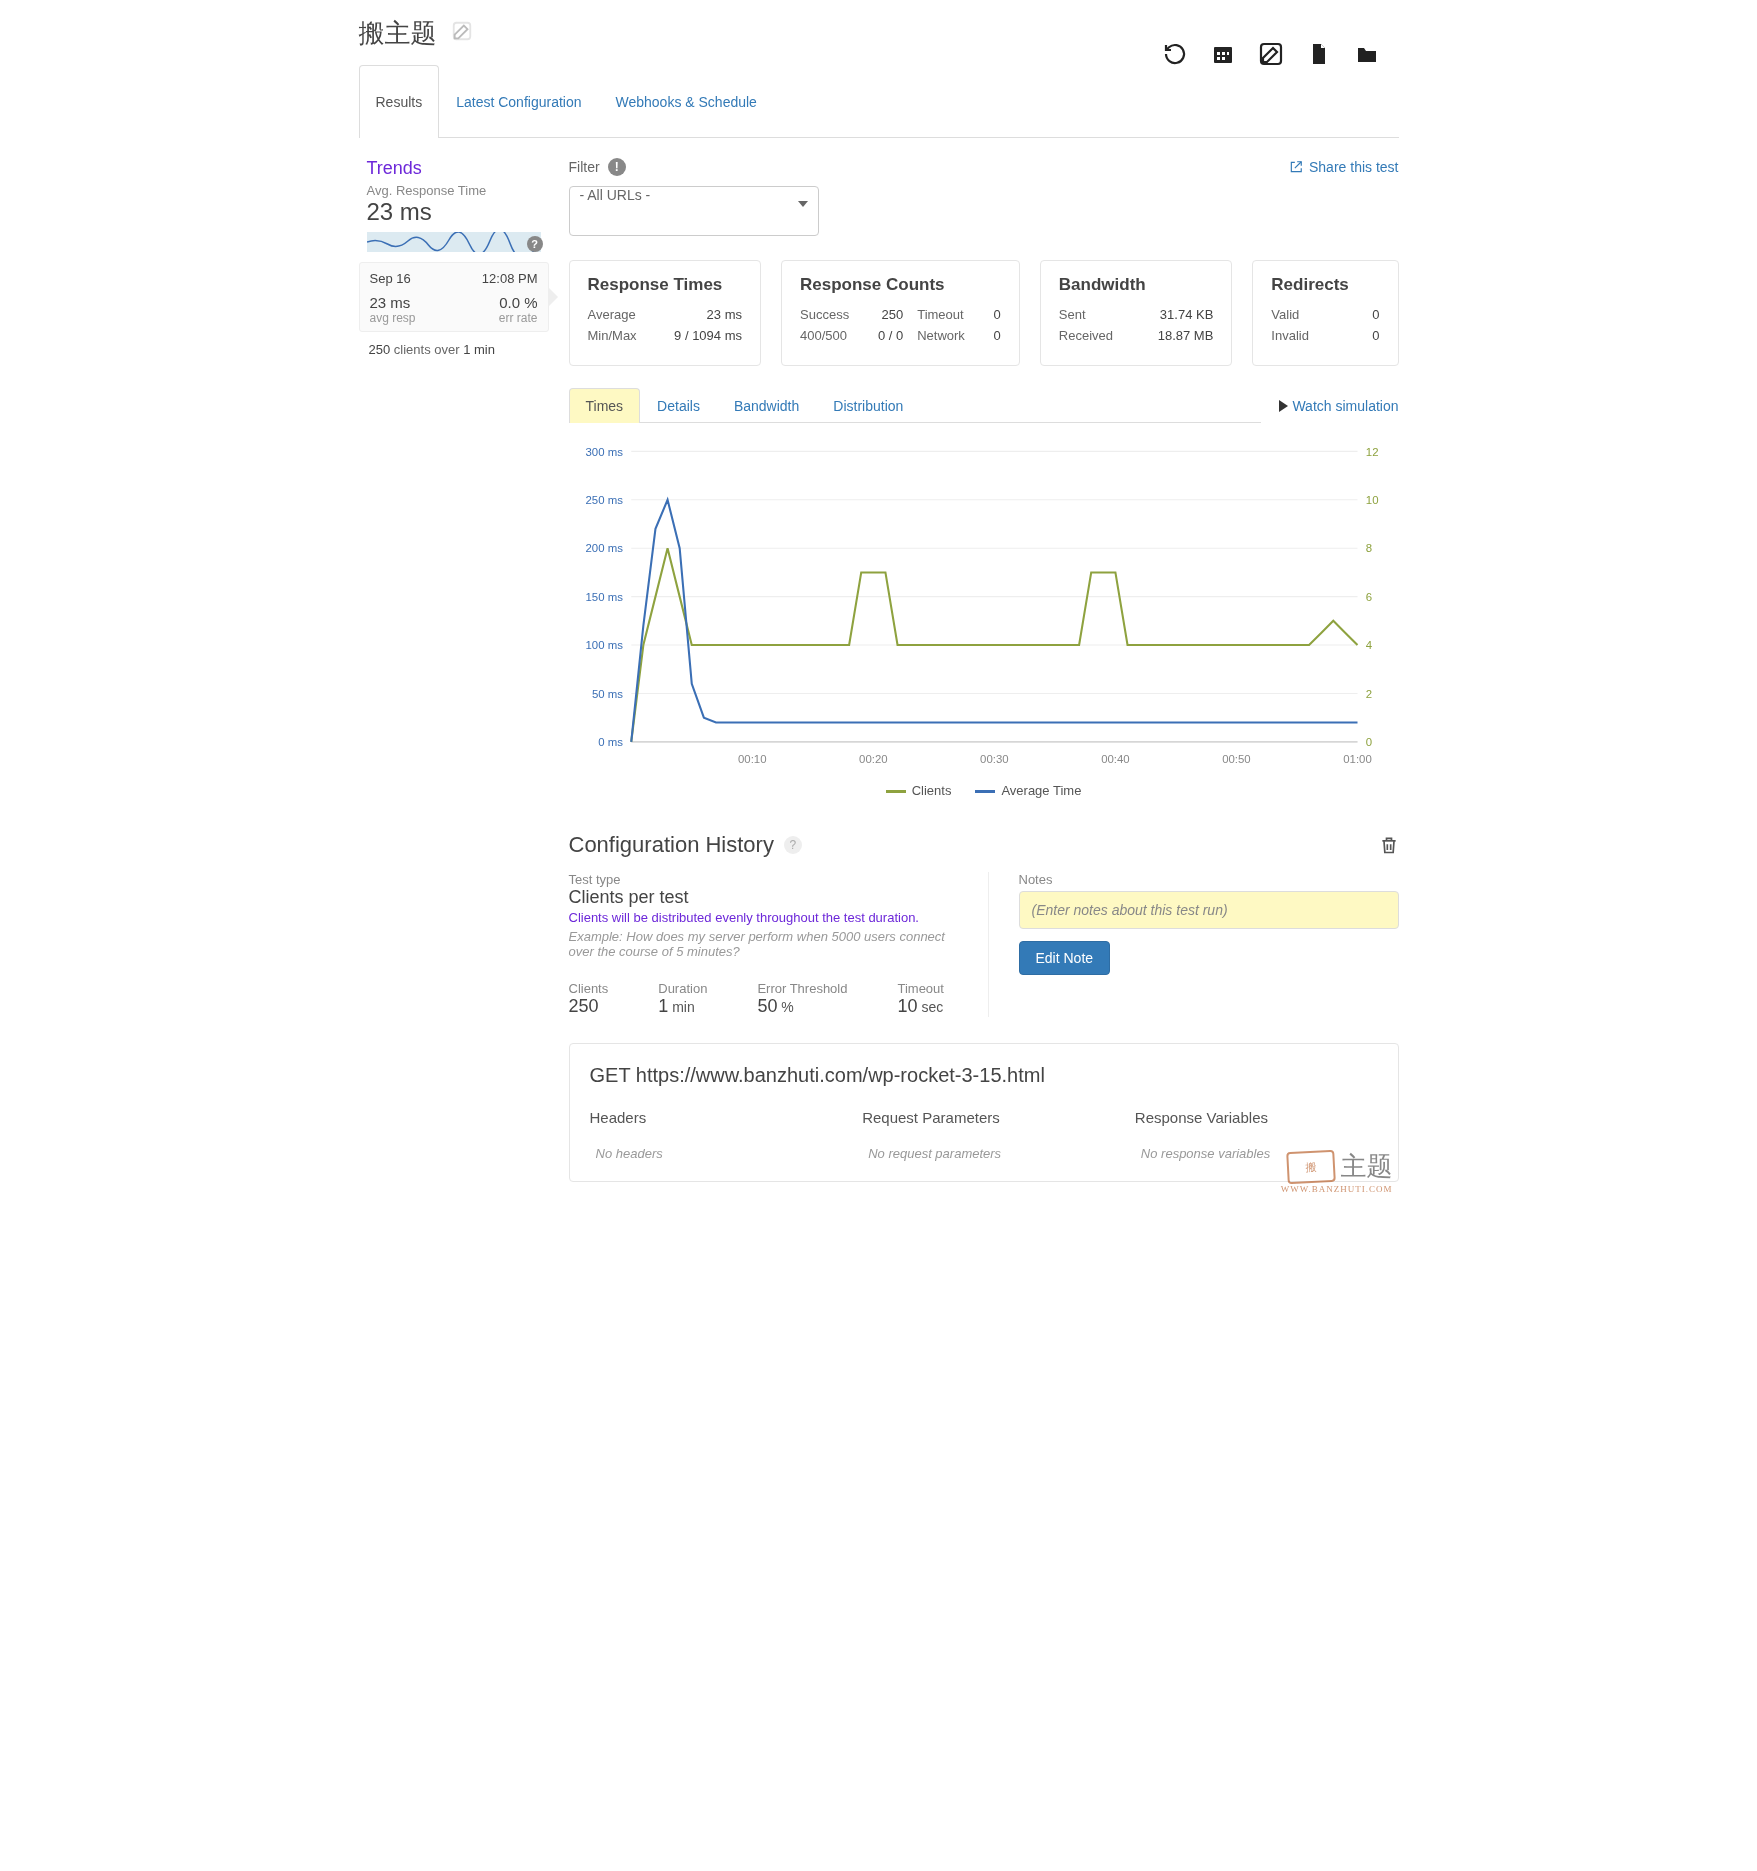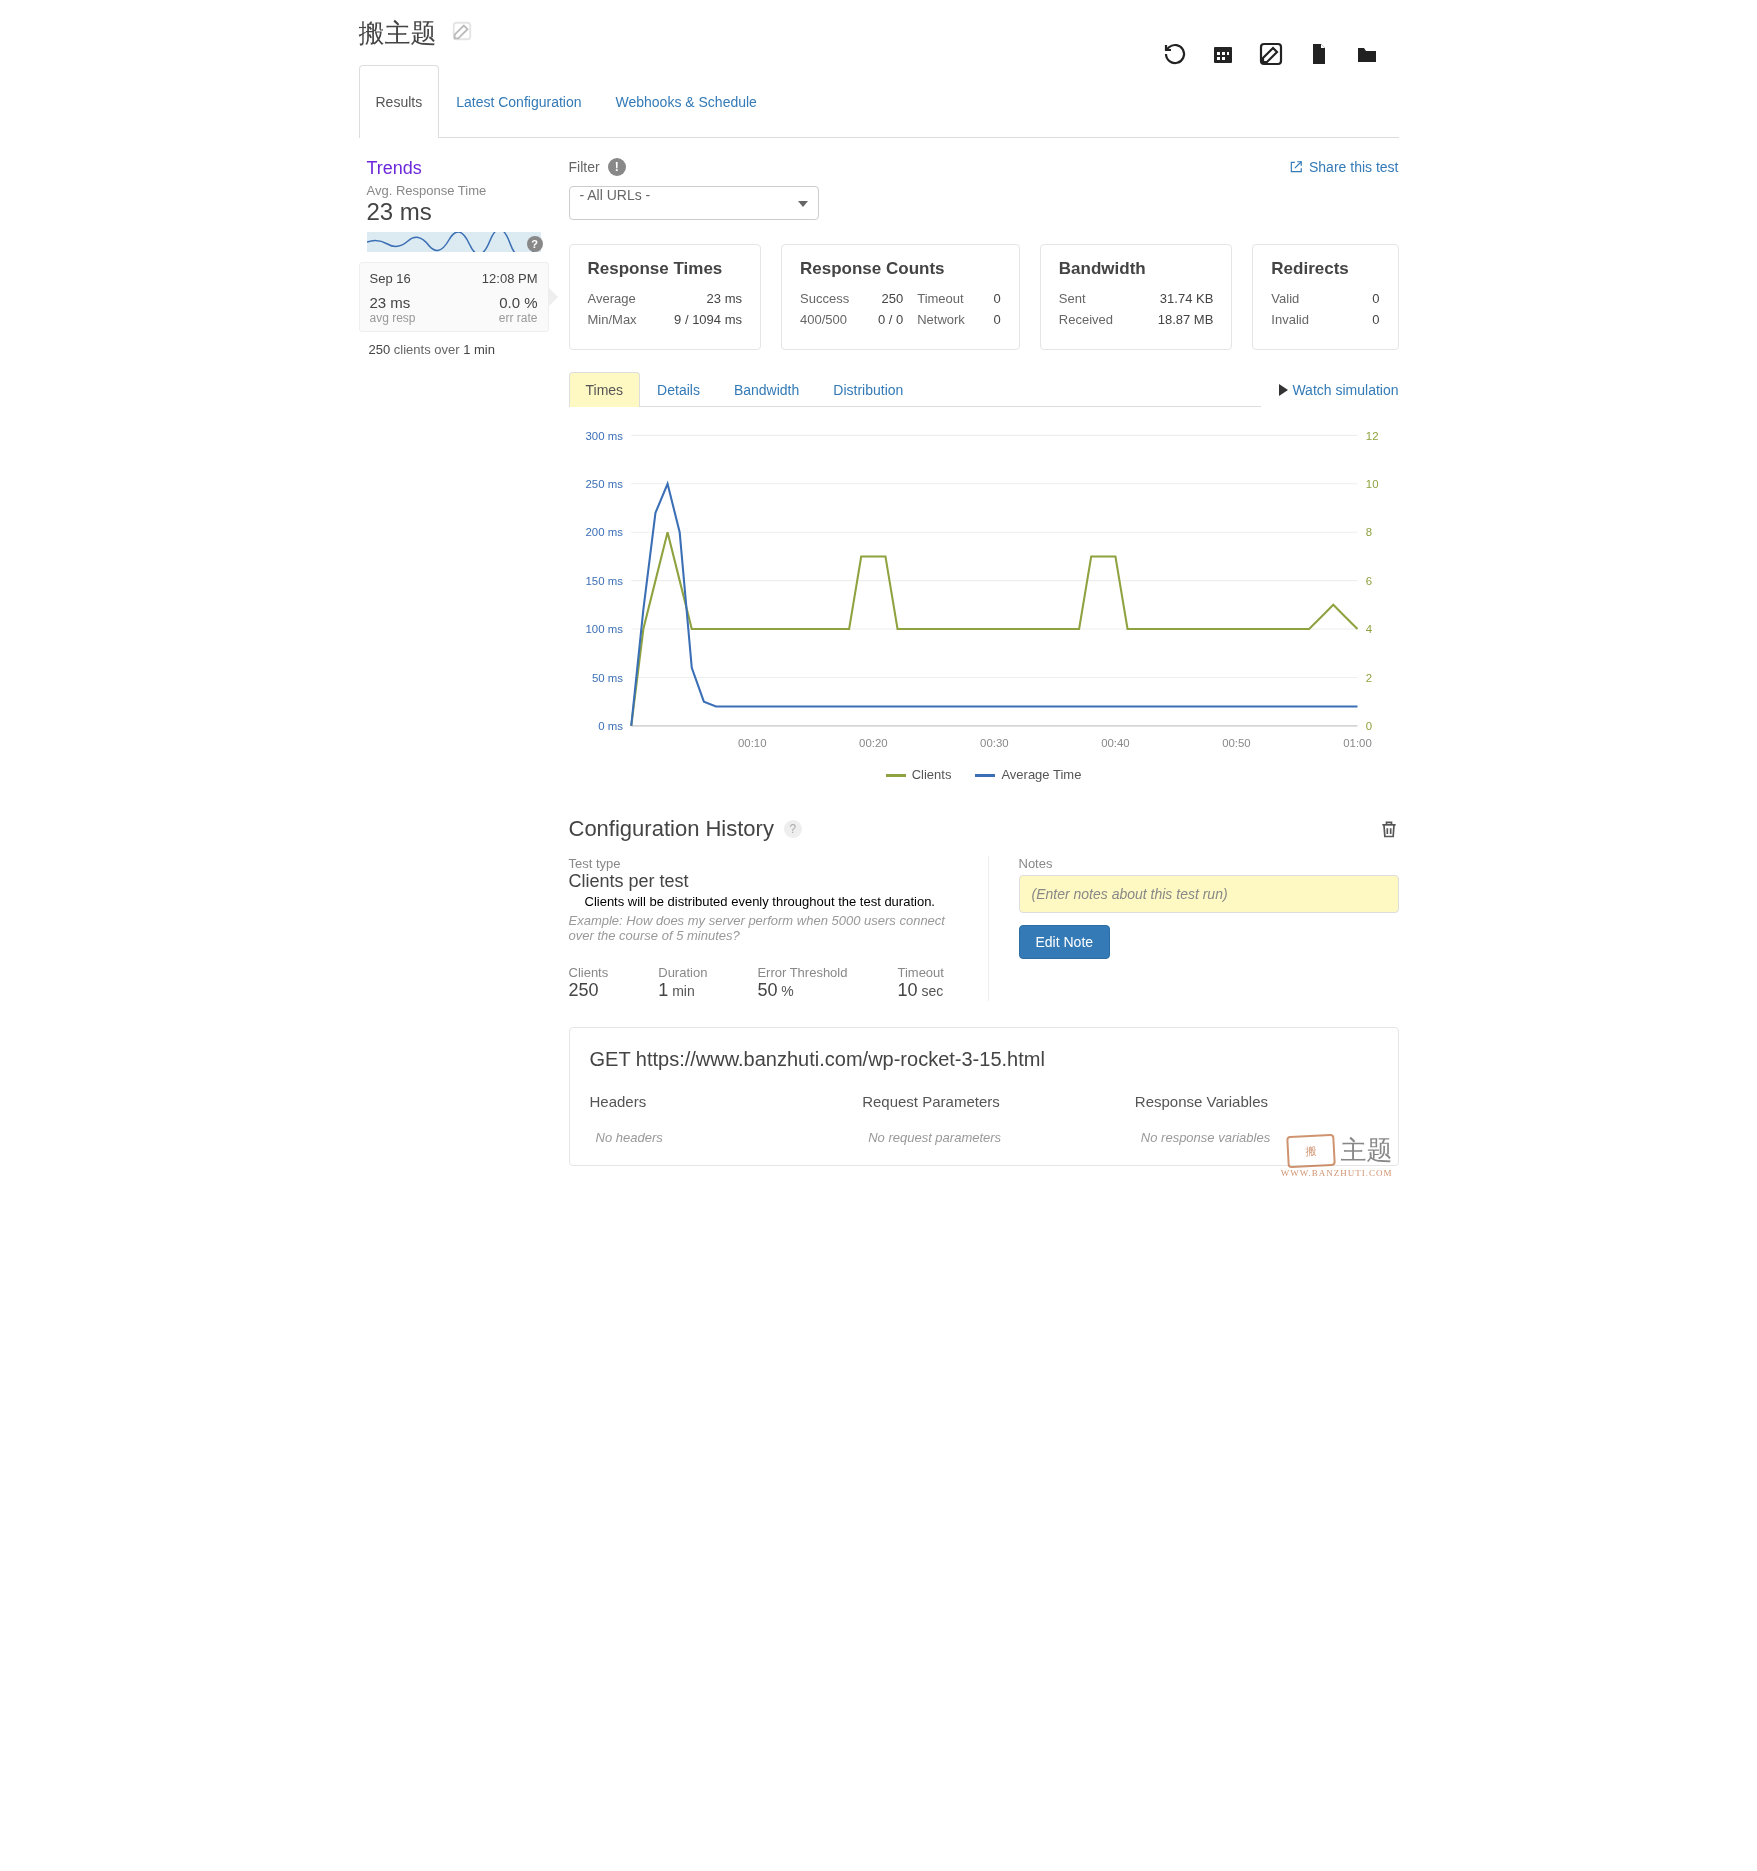--- a/index.html
+++ b/index.html
@@ -30,21 +30,21 @@
   .run-card .chev { position: absolute; right:-10px; top:50%; transform:translateY(-50%); width:0;height:0;border-top:10px solid transparent;border-bottom:10px solid transparent;border-left:10px solid #eee; }
   .run-row1 { display:flex; justify-content:space-between; color:#444; font-size:13px; }
   .run-row2 { display:flex; justify-content:space-between; color:#444; font-size:15px; margin-top:8px; }
   .run-row3 { display:flex; justify-content:space-between; color:#999; font-size:12px; }
   .run-summary { color:#666; font-size:13px; padding:10px; }
   .run-summary .b { color:#444; }
   .filter-row { display:flex; align-items:center; justify-content:space-between; }
   .filter-left { display:flex; align-items:center; gap:8px; color:#666; }
   .badge-i { width:18px;height:18px;border-radius:50%;background:#888;color:#fff;font-size:12px;font-weight:700;display:inline-flex;align-items:center;justify-content:center; }
   .share { color:#337ab7; display:flex; align-items:center; gap:6px; }
-  .url-select { margin-top:10px; width:250px; height:34px; border:1px solid #ccc; border-radius:4px; padding:0 10px; color:#666; background:#fff; position:relative; }
+  .url-select { margin-top:10px; width:250px; height:50px; border:1px solid #ccc; border-radius:4px; padding:0 10px; color:#666; background:#fff; position:relative; }
   .url-select::after { content:""; position:absolute; right:10px; top:14px; width:0;height:0;border-left:5px solid transparent;border-right:5px solid transparent;border-top:6px solid #666; }
   .summary-grid { display:flex; gap:20px; margin-top:24px; }
   .card { border:1px solid #e5e5e5; border-radius:4px; padding:14px 18px 16px; flex:1; }
   .card h3 { margin:0 0 12px; font-size:17px; font-weight:700; color:#444; }
   .kv { display:flex; justify-content:space-between; color:#666; font-size:13px; margin-bottom:6px; }
   .kv span:last-child { color:#444; }
   .kv-grid2 { display:grid; grid-template-columns:auto auto auto auto; column-gap:14px; row-gap:6px; font-size:13px; color:#666; }
   .kv-grid2 .v { color:#444; text-align:right; }
   .subtab-row { display:flex; justify-content:space-between; align-items:center; margin-top:22px; }
   .subtabs { display:flex; border-bottom:1px solid #ddd; flex:1; }
@@ -58,21 +58,21 @@
   .legend .line { display:inline-block; width:20px; height:3px; vertical-align:middle; margin-right:6px; }
   .cfg-head { display:flex; align-items:center; justify-content:space-between; margin-top:34px; }
   .cfg-head h2 { font-size:22px; font-weight:400; color:#444; margin:0; display:flex; align-items:center; gap:10px; }
   .help { width:18px;height:18px;border-radius:50%;background:#eee;color:#aaa;font-size:12px;display:inline-flex;align-items:center;justify-content:center; }
   .trash { width:20px;height:22px;color:#555; cursor:pointer; }
   .cfg-cols { display:flex; gap:30px; margin-top:14px; }
   .cfg-left { flex:1; border-right:1px solid #eee; padding-right:30px; }
   .cfg-right { width:380px; flex:0 0 380px; }
   .lbl { color:#888; font-size:13px; }
   .big { font-size:18px; color:#444; }
-  .desc { color:#000000; font-size:13px; margin-top:2px;margin-left:16px; }
+  .desc { color:#6d28d9; font-size:13px; margin-top:2px; }
   .example { color:#999; font-style:italic; font-size:13px; margin-top:4px; }
   .cfg-stats { display:flex; gap:50px; margin-top:22px; }
   .cfg-stats .item .v { font-size:18px; color:#444; }
   .cfg-stats .item .v .unit { font-size:14px; color:#555; }
   .notes-box { border:1px solid #ddd; background:#fef9c3; border-radius:4px; padding:10px 12px; color:#888; font-style:italic; margin-top:4px; }
   .btn-primary { background:#337ab7; color:#fff; border:1px solid #2e6da4; border-radius:4px; padding:8px 16px; font-size:14px; margin-top:12px; cursor:pointer; }
   .req-card { border:1px solid #e5e5e5; border-radius:4px; margin-top:26px; padding:20px; }
   .req-card h3 { margin:0 0 22px; font-size:20px; font-weight:400; color:#444; }
   .req-cols { display:flex; gap:30px;justify-content:center; }
   .req-cols .col { flex:1; }

